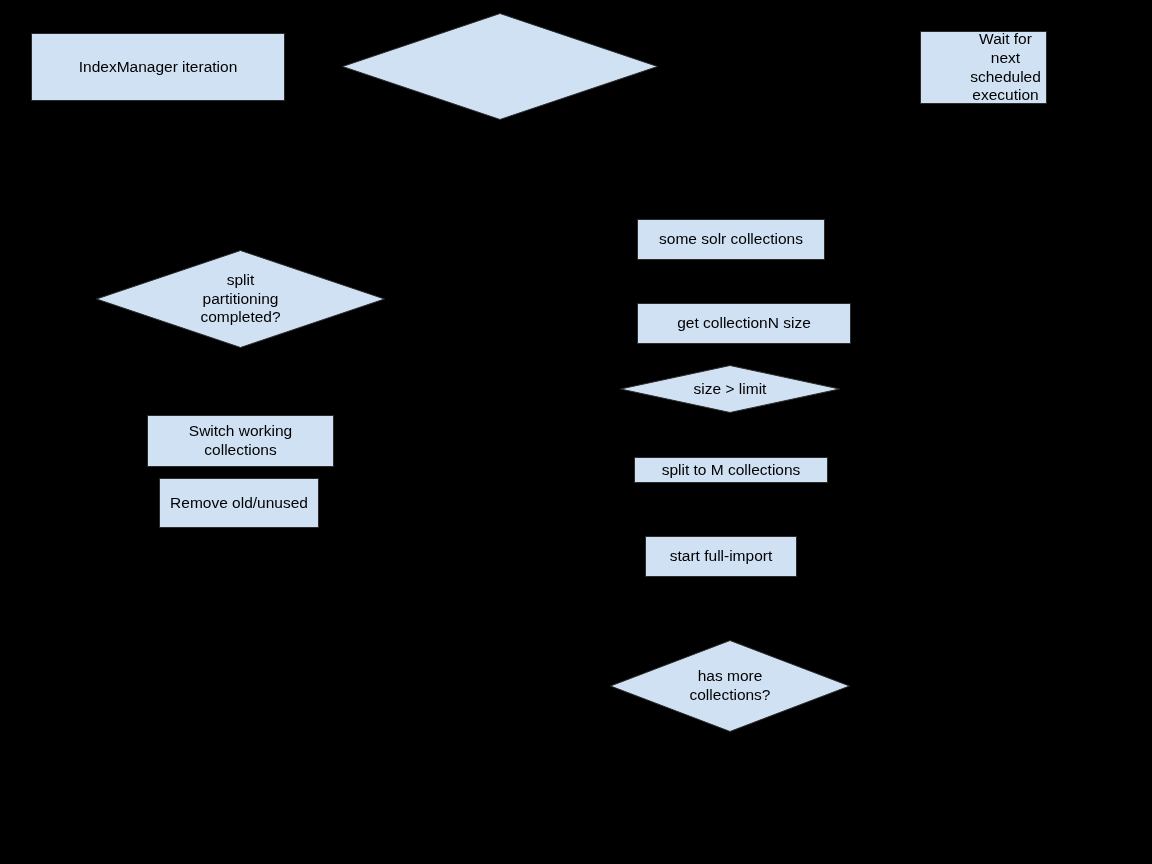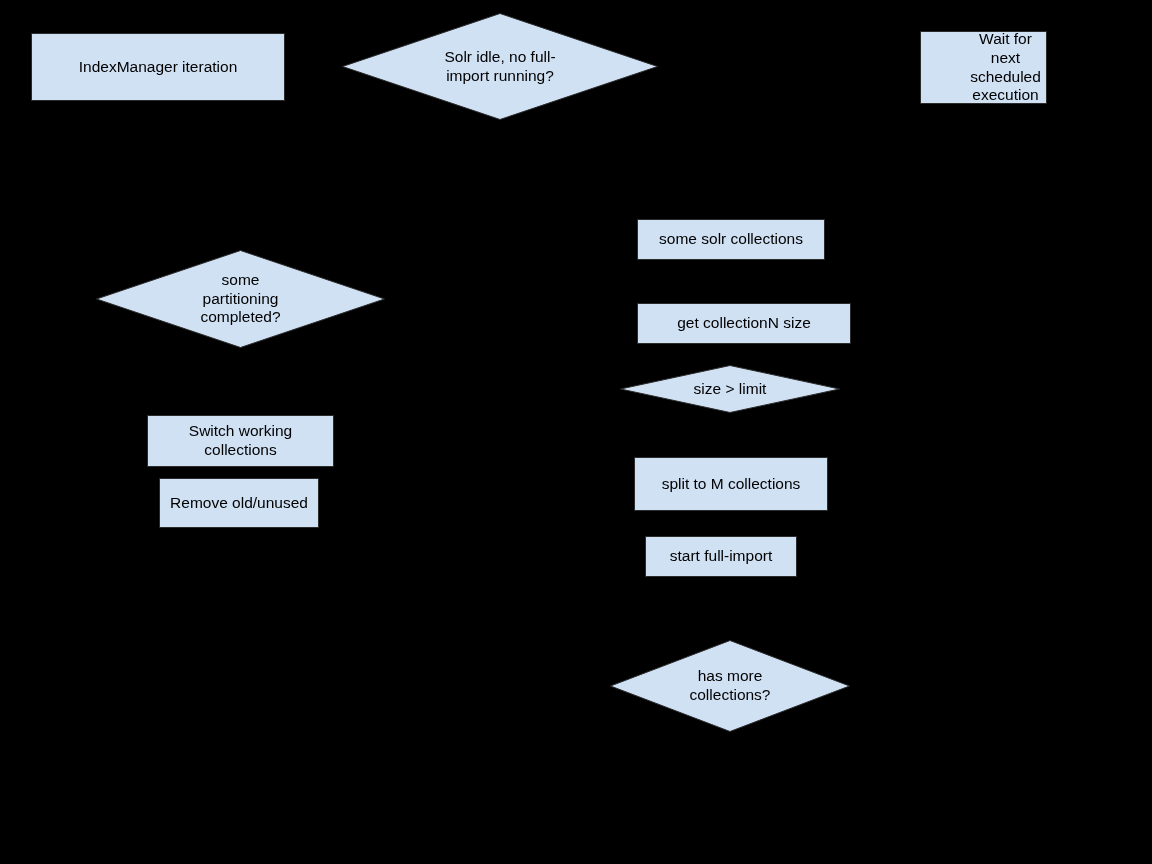--- a/index.html
+++ b/index.html
@@ -65,53 +65,51 @@
 <body>
 
 <div id="canvas">
     <div class="node process" style="left: 31px; top: 33px; width: 254px; height: 68px;">
       <span class="label">IndexManager iteration</span>
     </div>
     <div class="node decision" style="left: 342px; top: 13px; width: 316px; height: 107px;">
       <svg class="diamond-shape" viewBox="0 0 316 107" preserveAspectRatio="none">
         <polygon points="158,0.5 315.5,53.5 158,106.5 0.5,53.5" fill="#d0e1f4" stroke="#2b2b2b" stroke-width="1"></polygon>
       </svg>
-      <span class="label">Solr idle, no full-
-import running?</span>
     </div>
     <div class="node process" style="left: 920px; top: 31px; width: 127px; height: 73px; padding-left: 44px;">
       <span class="label">Wait for next
 scheduled
 execution</span>
     </div>
     <div class="node process" style="left: 637px; top: 219px; width: 188px; height: 41px;">
       <span class="label">some solr collections</span>
     </div>
     <div class="node decision" style="left: 96px; top: 250px; width: 289px; height: 98px;">
       <svg class="diamond-shape" viewBox="0 0 289 98" preserveAspectRatio="none">
         <polygon points="144.5,0.5 288.5,49 144.5,97.5 0.5,49" fill="#d0e1f4" stroke="#2b2b2b" stroke-width="1"></polygon>
       </svg>
-      <span class="label">some
+      <span class="label">split
 partitioning
 completed?</span>
     </div>
     <div class="node process" style="left: 637px; top: 303px; width: 214px; height: 41px;">
       <span class="label">get collectionN size</span>
     </div>
     <div class="node decision" style="left: 620px; top: 365px; width: 220px; height: 48px;">
       <svg class="diamond-shape" viewBox="0 0 220 48" preserveAspectRatio="none">
         <polygon points="110,0.5 219.5,24 110,47.5 0.5,24" fill="#d0e1f4" stroke="#2b2b2b" stroke-width="1"></polygon>
       </svg>
       <span class="label">size &gt; limit</span>
     </div>
     <div class="node process" style="left: 147px; top: 391px; width: 187px; height: 52px; margin-top: 24px;">
       <span class="label">Switch working
 collections</span>
     </div>
-    <div class="node process" style="left: 634px; top: 457px; width: 194px; height: 54px;">
+    <div class="node process" style="left: 634px; top: 457px; width: 194px; height: 26px;">
       <span class="label">split to M collections</span>
     </div>
     <div class="node process" style="left: 159px; top: 478px; width: 160px; height: 50px;">
       <span class="label">Remove old/unused</span>
     </div>
     <div class="node process" style="left: 645px; top: 536px; width: 152px; height: 41px;">
       <span class="label">start full-import</span>
     </div>
     <div class="node decision" style="left: 610px; top: 640px; width: 240px; height: 92px;">
       <svg class="diamond-shape" viewBox="0 0 240 92" preserveAspectRatio="none">

